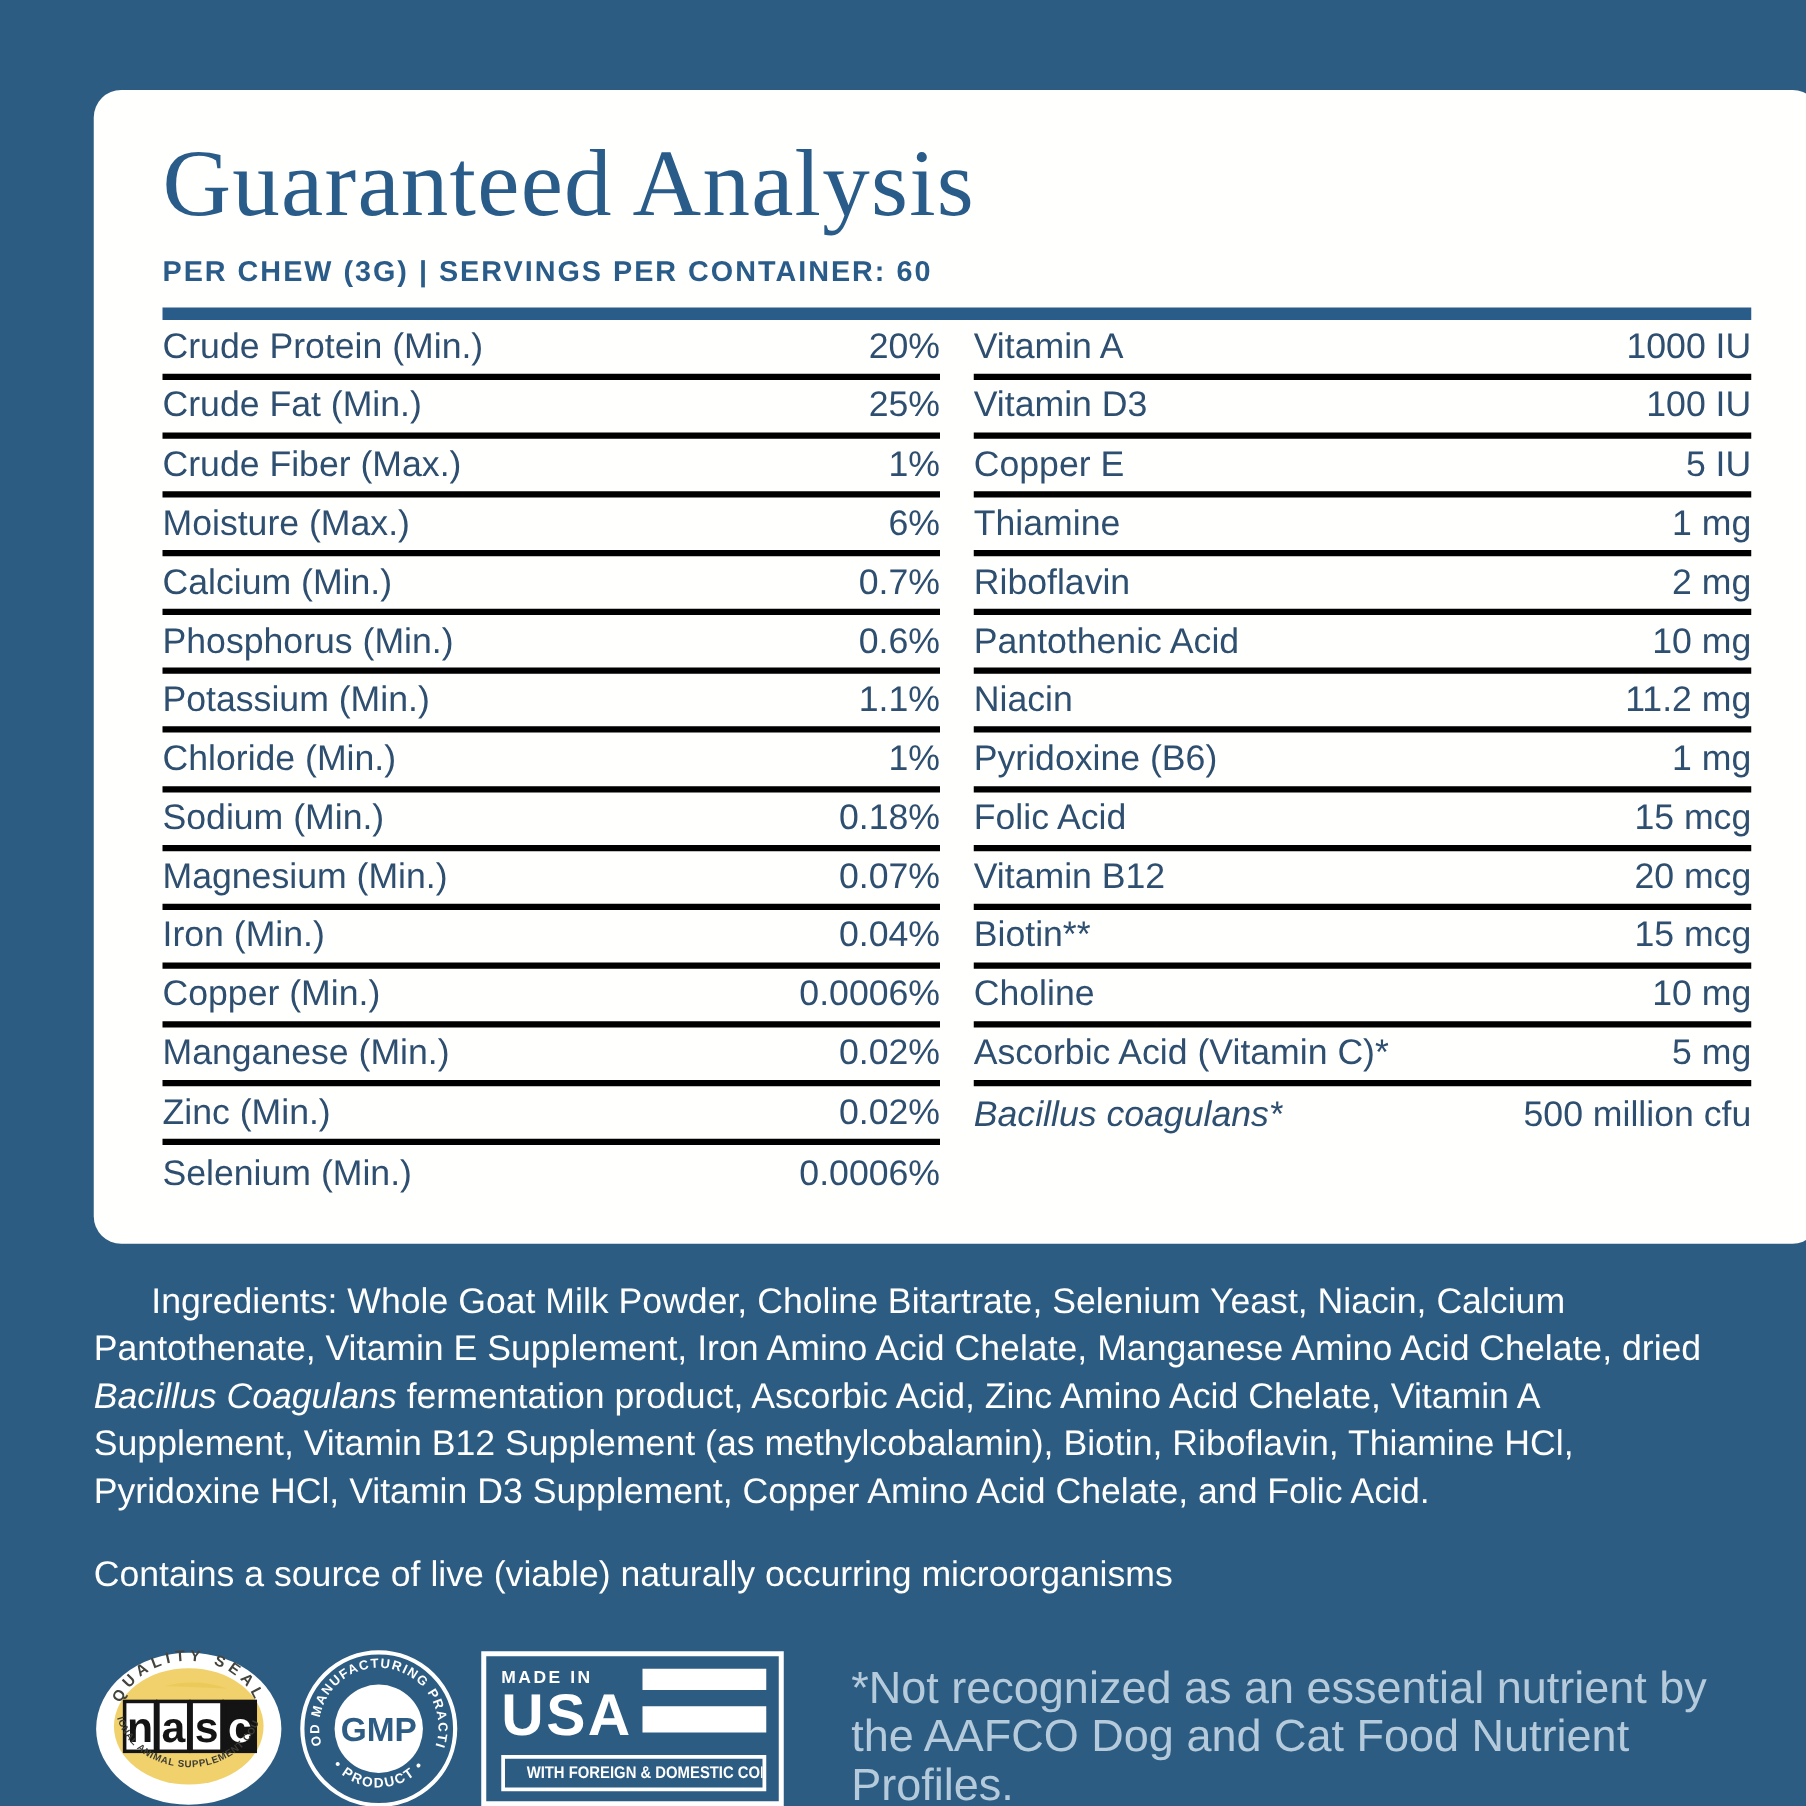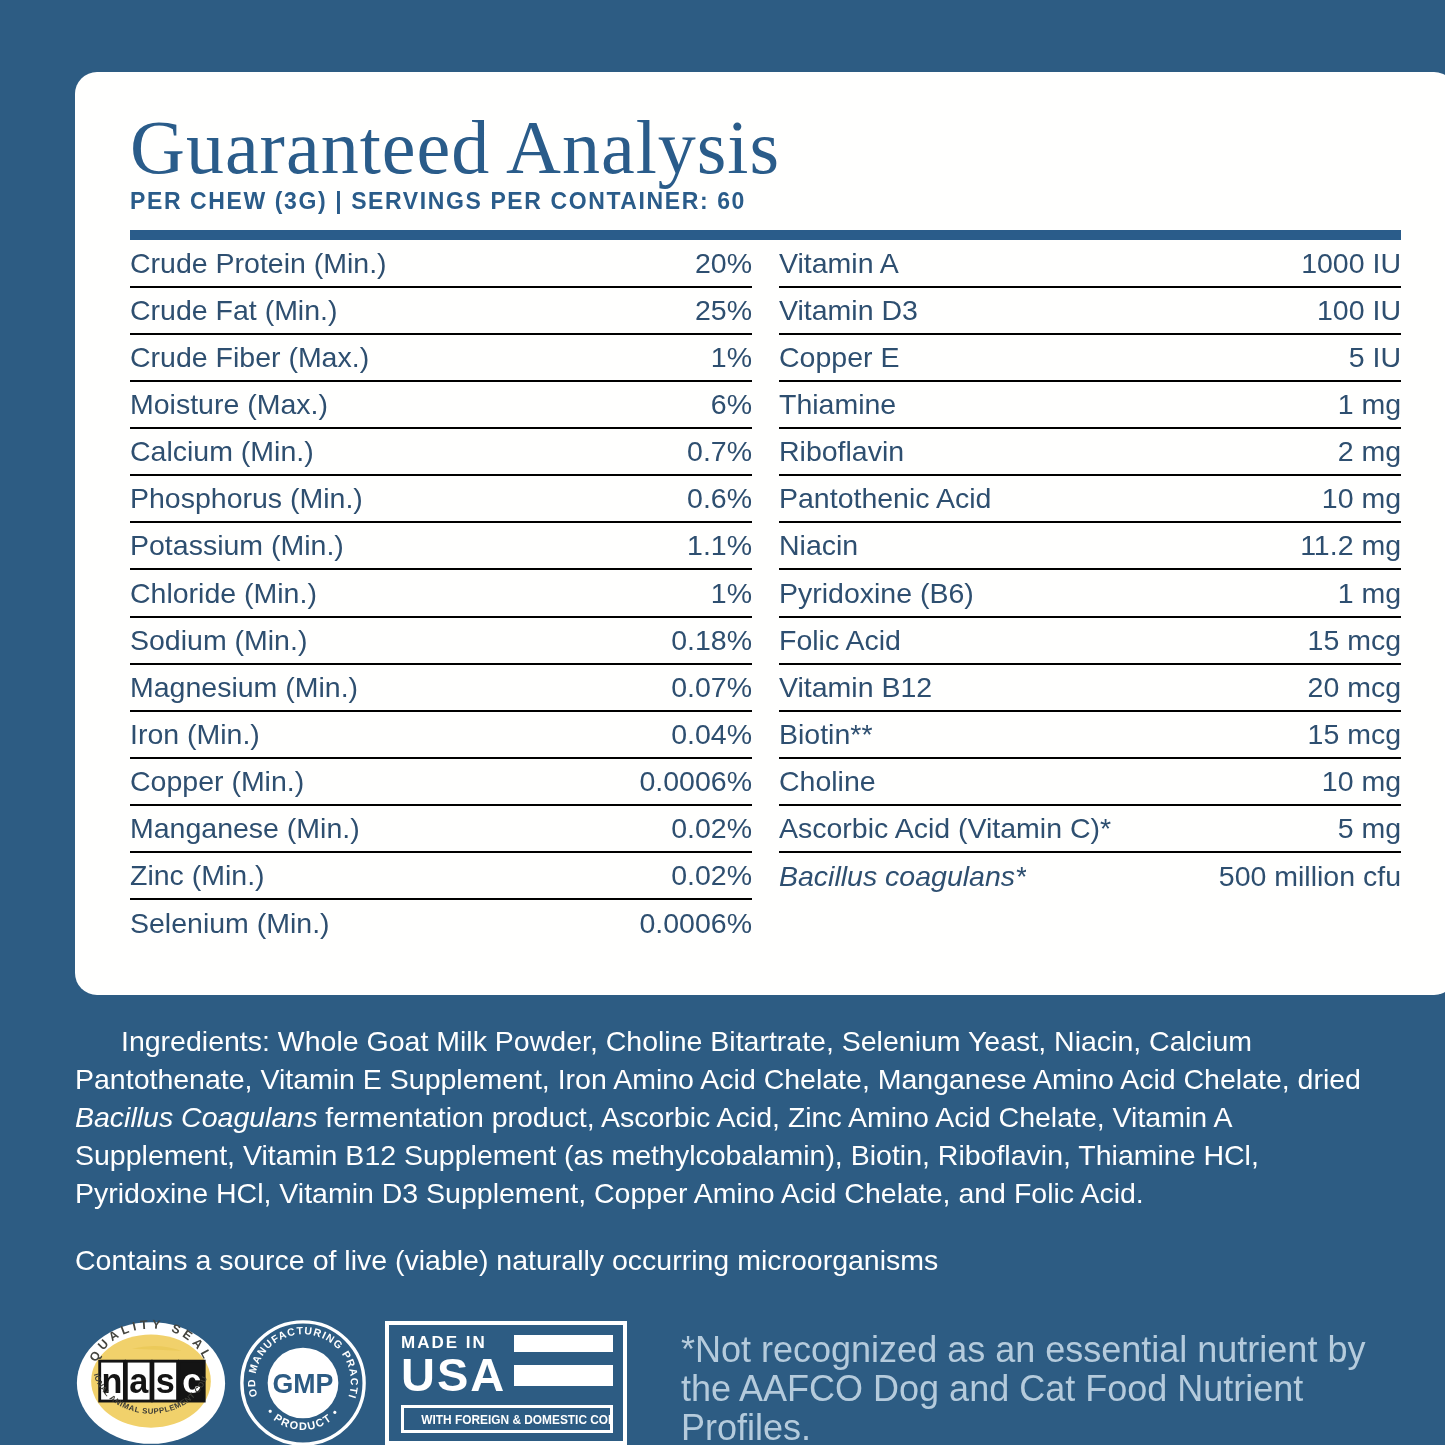--- a/index.html
+++ b/index.html
@@ -2,43 +2,43 @@
 <html><head>
 <meta charset="utf-8">
 <style>
   html,body{margin:0;padding:0;}
   body{width:1445px;height:1445px;background:#2d5c83;position:relative;overflow:hidden;
        font-family:"Liberation Sans",sans-serif;}
   .card{position:absolute;left:75px;top:72px;width:1381px;height:923px;background:#fffffe;
         border-radius:22px;box-sizing:border-box;padding:36px 55px 0 55px;}
   .title{font-family:"Liberation Serif",serif;font-weight:400;font-size:76px;line-height:1.05;
          color:#2a5c8a;margin:0;letter-spacing:1px;}
-  .subtitle{margin-top:0;font-size:23px;font-weight:700;letter-spacing:1.6px;color:#2a5c8a;}
+  .subtitle{margin-top:16px;font-size:23px;font-weight:700;letter-spacing:1.6px;color:#2a5c8a;}
   .rule{margin-top:15px;height:10px;background:#2a5c8a;}
   .cols{display:flex;gap:27px;margin-top:1px;}
   .col{flex:1;min-width:0;}
   .row{box-sizing:border-box;height:47.1px;display:flex;justify-content:space-between;
-       align-items:center;border-bottom:2px solid #000000;font-size:28.5px;color:#2e4f70;}
+       align-items:center;border-bottom:5px solid #000000;font-size:28.5px;color:#2e4f70;}
   .row:last-child{border-bottom:none;}
   .rn{white-space:nowrap;overflow:hidden;}
   .rv{white-space:nowrap;padding-left:12px;}
   .it{font-style:italic;}
   .lower{position:absolute;left:75px;top:1022px;width:1316px;color:#ffffff;}
   .ingredients{font-size:28.5px;line-height:38px;margin:0;}
   .ingredients .lead{font-weight:400;margin-left:46px;}
   .ingredients .ital{font-style:italic;}
   .contains{margin-top:32px;font-size:28.5px;}
   .badges{margin-top:42px;display:flex;align-items:center;}
   .badge{flex:none;}
   .gmp-badge{margin-left:12px;}
   .usa{margin-left:18px;border:4px solid #fff;box-sizing:border-box;width:242px;height:124px;
        padding:9px 10px 8px 12px;display:flex;flex-direction:column;}
   .usa-top{display:flex;flex:1;}
   .usa-words{display:flex;flex-direction:column;justify-content:flex-start;}
-  .usa-madein{font-size:17px;font-weight:700;letter-spacing:2px;color:#fff;line-height:1;}
+  .usa-madein{font-size:14px;font-weight:700;letter-spacing:2px;color:#fff;line-height:1;}
   .usa-usa{font-size:47px;font-weight:700;letter-spacing:2px;color:#fff;line-height:0.95;margin-top:2px;}
   .usa-bars{flex:1;display:flex;flex-direction:column;margin-left:8px;}
   .bar1{height:17px;background:#fff;margin-top:1px;}
   .bar2{height:21px;background:#fff;margin-top:13px;}
   .usa-caption{border:3px solid #fff;margin-top:7px;text-align:center;padding:2px 0 3px;overflow:hidden;}
   .usa-caption span{display:inline-block;font-size:13.5px;font-weight:700;letter-spacing:0;
        color:#fff;white-space:nowrap;transform:scaleX(.88);transform-origin:center;}
   .footnote{margin-left:54px;font-size:36px;line-height:39px;color:#b5cbdc;padding-top:10px;}
 </style>
 </head>

